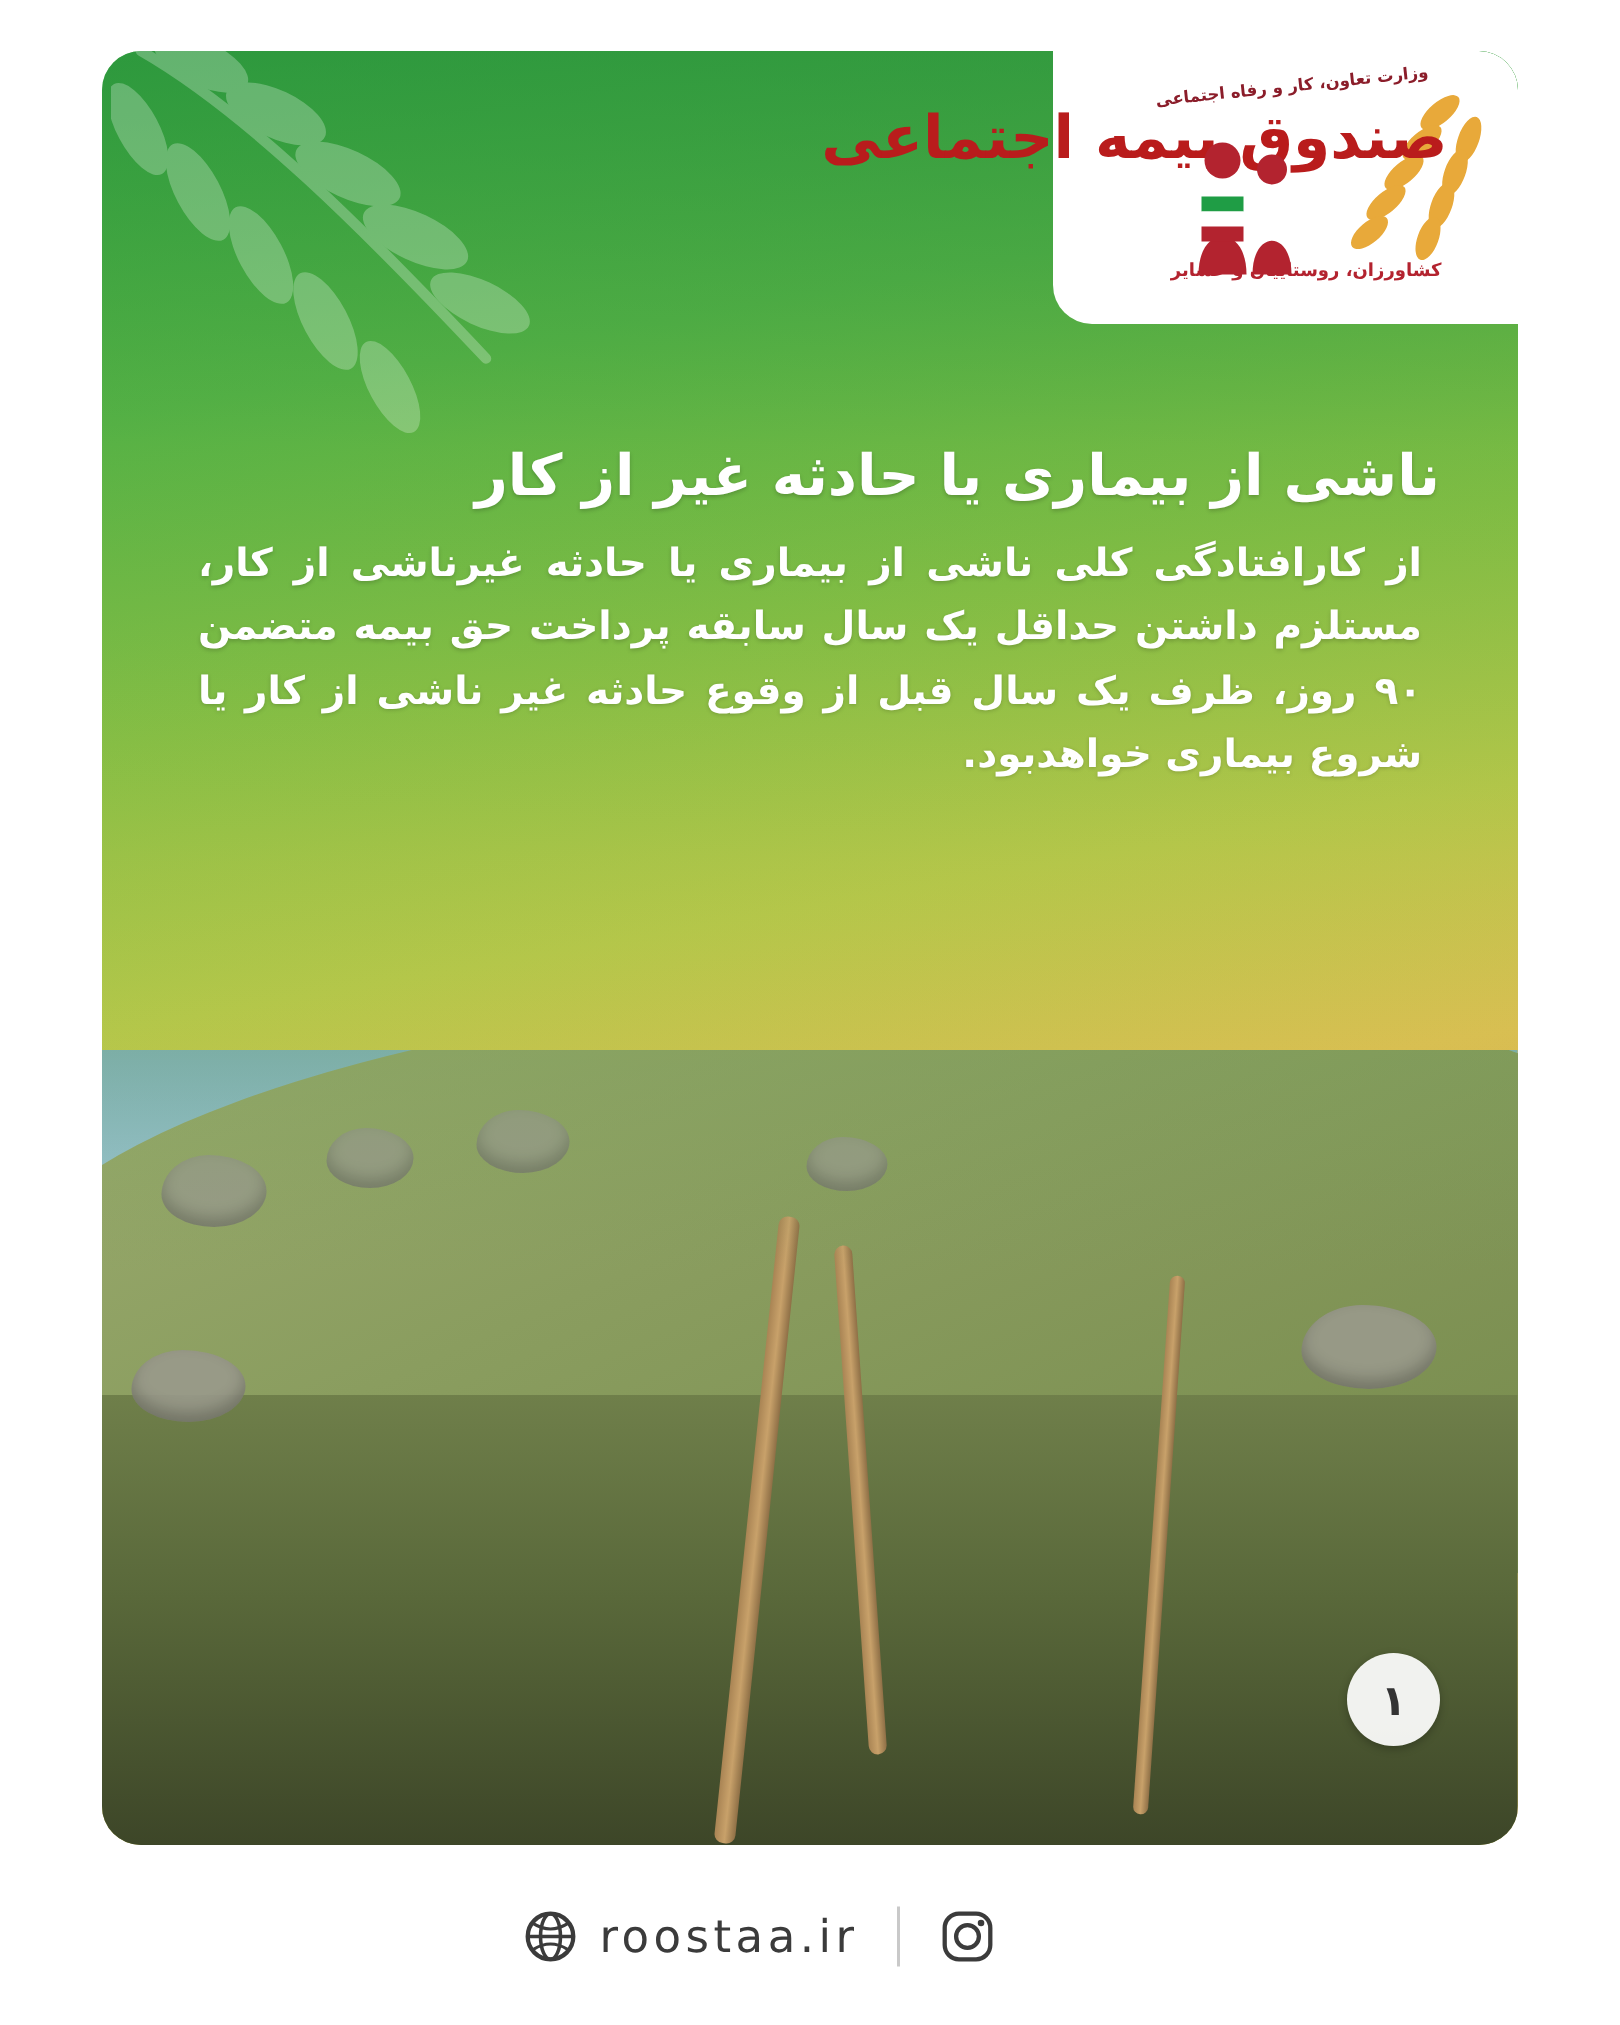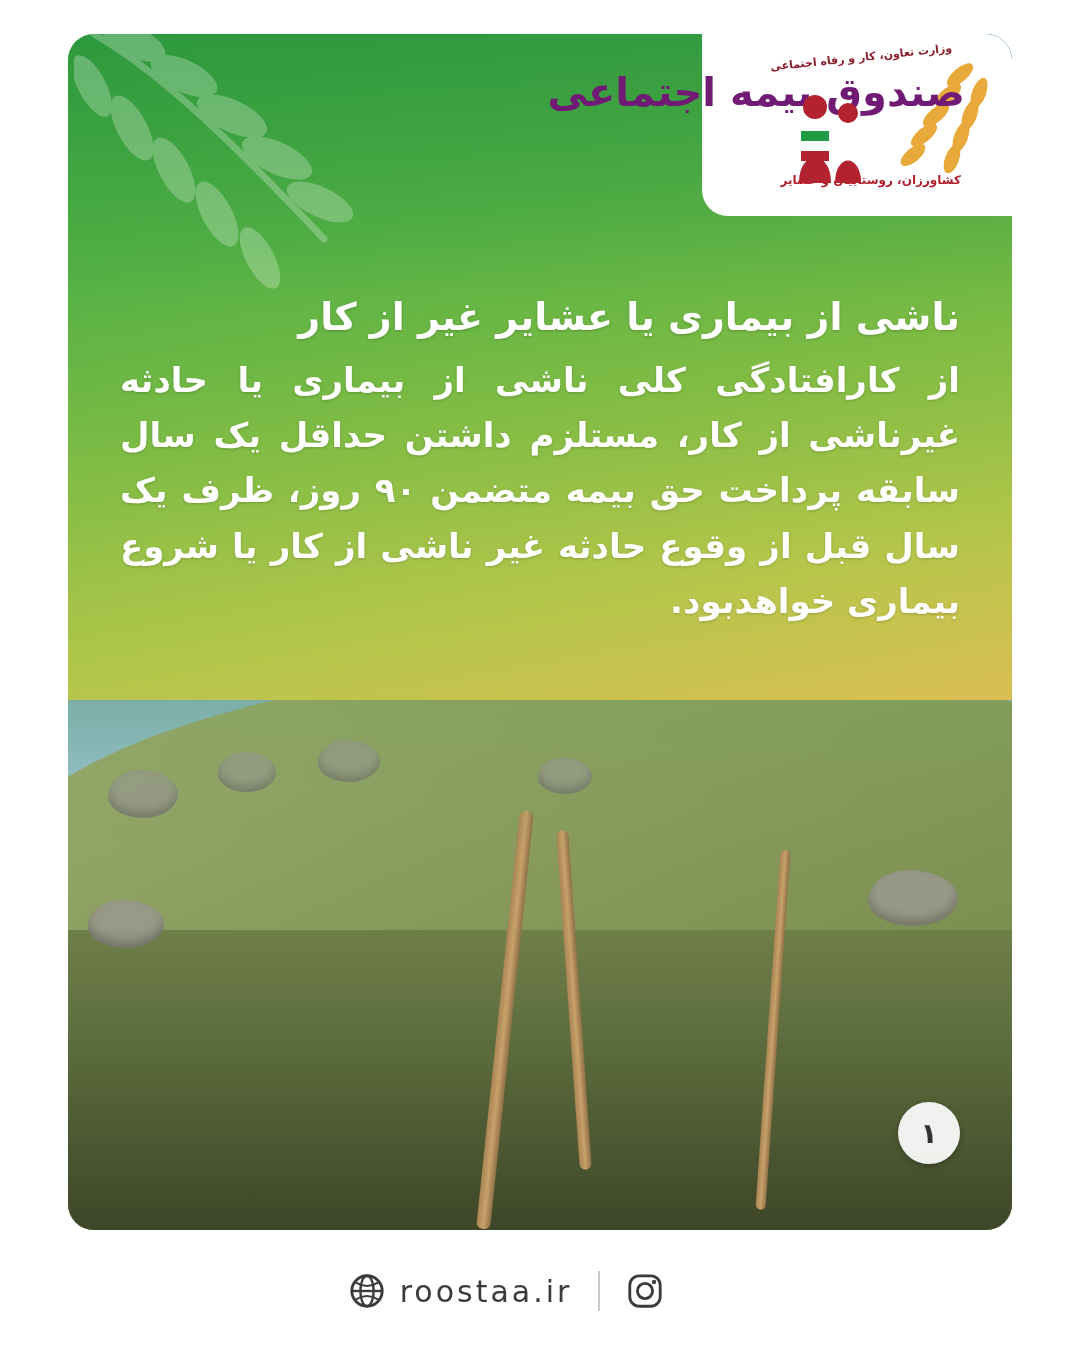--- a/index.html
+++ b/index.html
@@ -90,21 +90,21 @@
     transform: rotate(-6deg);
     white-space: nowrap;
     font-weight: bold;
   }
   .logo-main-text {
     position: absolute;
     top: 26px;
     right: 32px;
     font-size: 40px;
     font-weight: bold;
-    color: #701a75;
+    color: #b91c1c;
     line-height: 1.05;
     text-align: right;
     white-space: nowrap;
     letter-spacing: -1px;
   }
   .logo-sub-text {
     position: absolute;
     bottom: 18px;
     right: 36px;
     font-size: 12px;
@@ -132,24 +132,24 @@
   .headline {
     color: #ffffff;
     font-size: 38px;
     font-weight: bold;
     line-height: 1.35;
     margin: 0 0 10px 0;
     text-shadow: 0 1px 3px rgba(0,0,0,0.20);
   }
   .body-text {
     color: #ffffff;
-    font-size: 34px;
+    font-size: 26px;
     font-weight: bold;
     line-height: 1.62;
-    margin: 0;
+    margin: 12px;
     text-align: justify;
     text-align-last: right;
     text-shadow: 0 1px 3px rgba(0,0,0,0.18);
   }
 
   
   .photo {
     position: absolute;
     left: 0;
     bottom: 0;
@@ -324,21 +324,21 @@
           <rect x="8" y="40" width="28" height="10" fill="#1f9d45"></rect>
           <rect x="8" y="50" width="28" height="10" fill="#ffffff"></rect>
           <rect x="8" y="60" width="28" height="10" fill="#b3232f"></rect>
           <circle cx="55" cy="22" r="10" fill="#b3232f"></circle>
           <path d="M42 92 C42 62 68 62 68 92 Z" fill="#b3232f"></path>
         </svg>
       </div>
     </div>
 
     <div class="text-block">
-      <h1 class="headline">ناشی از بیماری یا عشایر غیر از کار</h1>
+      <h1 class="headline">ناشی از بیماری یا حادثه غیر از کار</h1>
       <p class="body-text">از کارافتادگی کلی ناشی از بیماری یا حادثه غیرناشی از کار، مستلزم داشتن حداقل یک سال سابقه پرداخت حق بیمه متضمن ۹۰ روز، ظرف یک سال قبل از وقوع حادثه غیر ناشی از کار یا شروع بیماری خواهدبود.</p>
     </div>
 
     <div class="photo">
       <div class="photo-sky"></div>
       <div class="photo-hill"></div>
       <div class="photo-ground"></div>
 
       <div class="rock" style="left:40px;  top:70px;  width:70px; height:48px;"></div>
       <div class="rock" style="left:150px; top:52px;  width:58px; height:40px;"></div>

